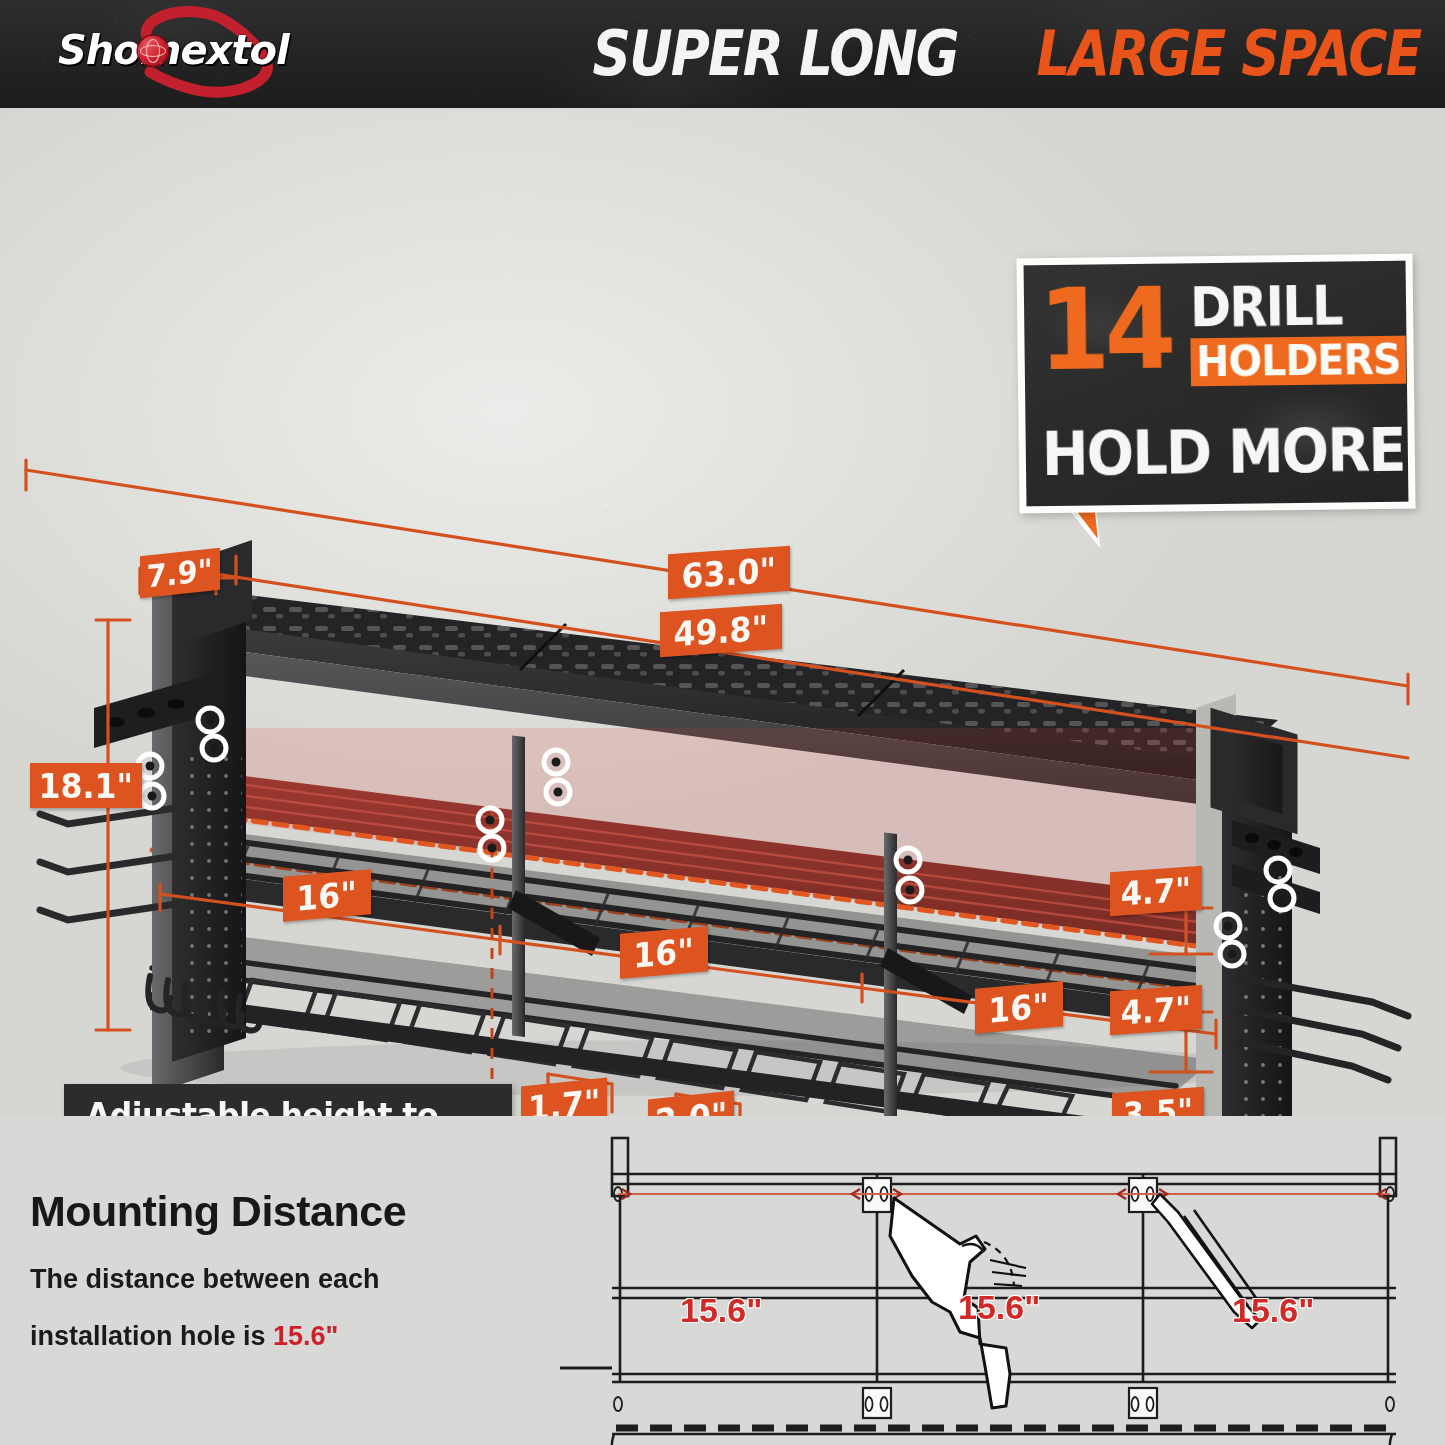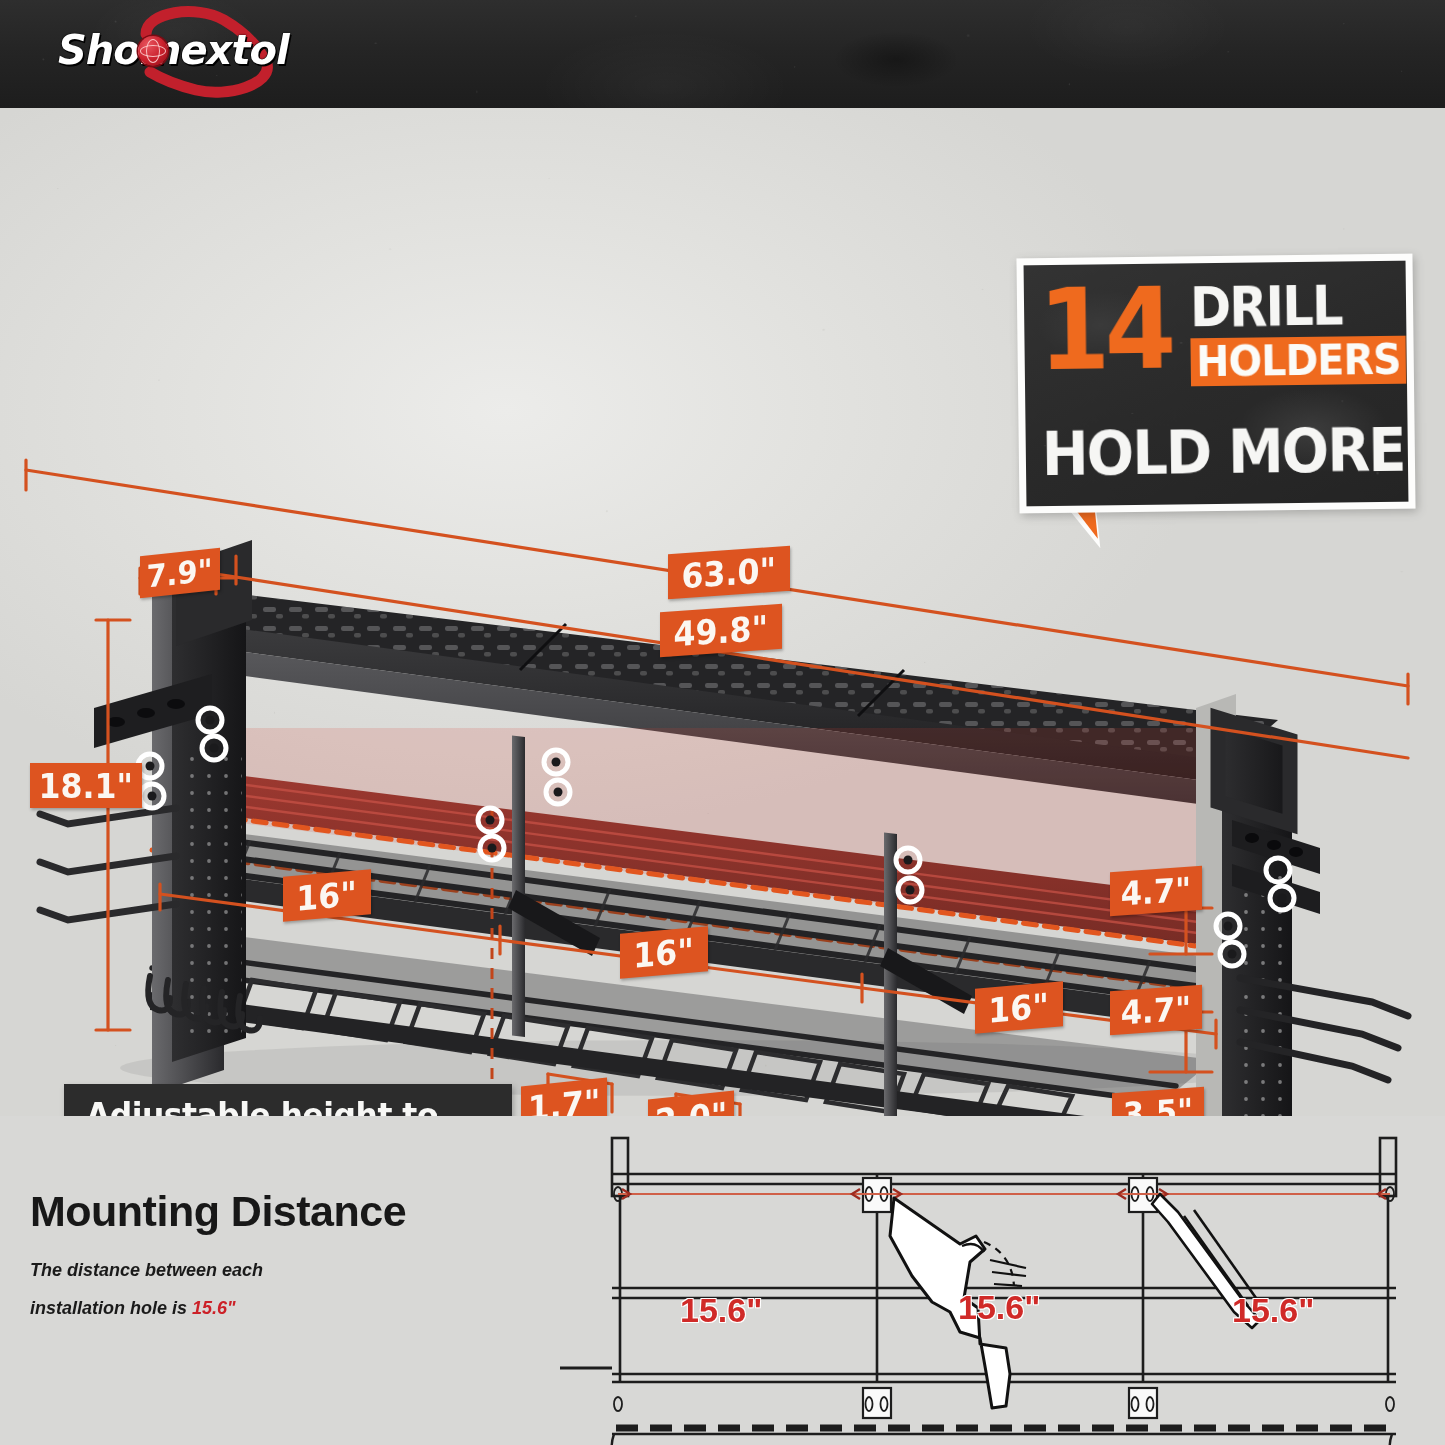--- a/index.html
+++ b/index.html
@@ -229,23 +229,22 @@
   .mount-title {
     position: absolute; left: 30px; top: 51px;
     font-family: "Liberation Sans", sans-serif;
     font-weight: 700; font-size: 43px; color: #181818;
     letter-spacing: -.5px;
     margin-top: 20px;
   }
   .mount-body {
     position: absolute; left: 30px; top: 135px; width: 430px;
     font-family: "Liberation Sans", sans-serif;
-    font-weight: 700; font-size: 18px; color: #1a1a1a;
+    font-weight: 700; font-size: 27px; color: #1a1a1a;
     line-height: 2.12;
-    font-style: italic;
   }
   .mount-hl { color: #cc2128; }
 
   .drawing { position: absolute; left: 560px; top: 1116px; width: 885px; height: 329px; }
   .dim156 {
     position: absolute;
     font-family: "Liberation Sans", sans-serif;
     font-weight: 700; font-size: 34px; color: #d02a28;
     text-shadow: 1px 1px 0 #fff, -1px -1px 0 #fff, 1px -1px 0 #fff, -1px 1px 0 #fff;
     white-space: nowrap;
@@ -261,20 +260,24 @@
 
     <div class="logo-wrap">
       <svg class="logo-orbit" width="348" height="96" viewBox="0 0 348 96">
         <path d="M118 28 C118 6, 168 -2, 196 14 C220 28, 232 44, 238 56" fill="none" stroke="#c2202c" stroke-width="11" stroke-linecap="round"></path>
         <path d="M239 58 C244 78, 200 92, 168 84 C148 79, 132 72, 122 66" fill="none" stroke="#c2202c" stroke-width="11" stroke-linecap="round"></path>
       </svg>
       <div class="logo-text">Shomextol</div>
       <div class="logo-globe"></div>
     </div>
 
+    <div class="headline">
+      <div class="hl-word hl-white">SUPER LONG</div>
+      <div class="hl-word hl-orange">LARGE SPACE</div>
+    </div>
   </div>
 
   <div class="photo-panel">
     <div class="wall-grit"></div>
 
     <svg class="rack-svg" viewBox="0 0 1445 1008">
       <defs>
         <linearGradient id="gMetalTop" x1="0" y1="0" x2="0" y2="1">
           <stop offset="0" stop-color="#3d3d3f"></stop>
             <stop offset="1" stop-color="#1c1c1e"></stop>

